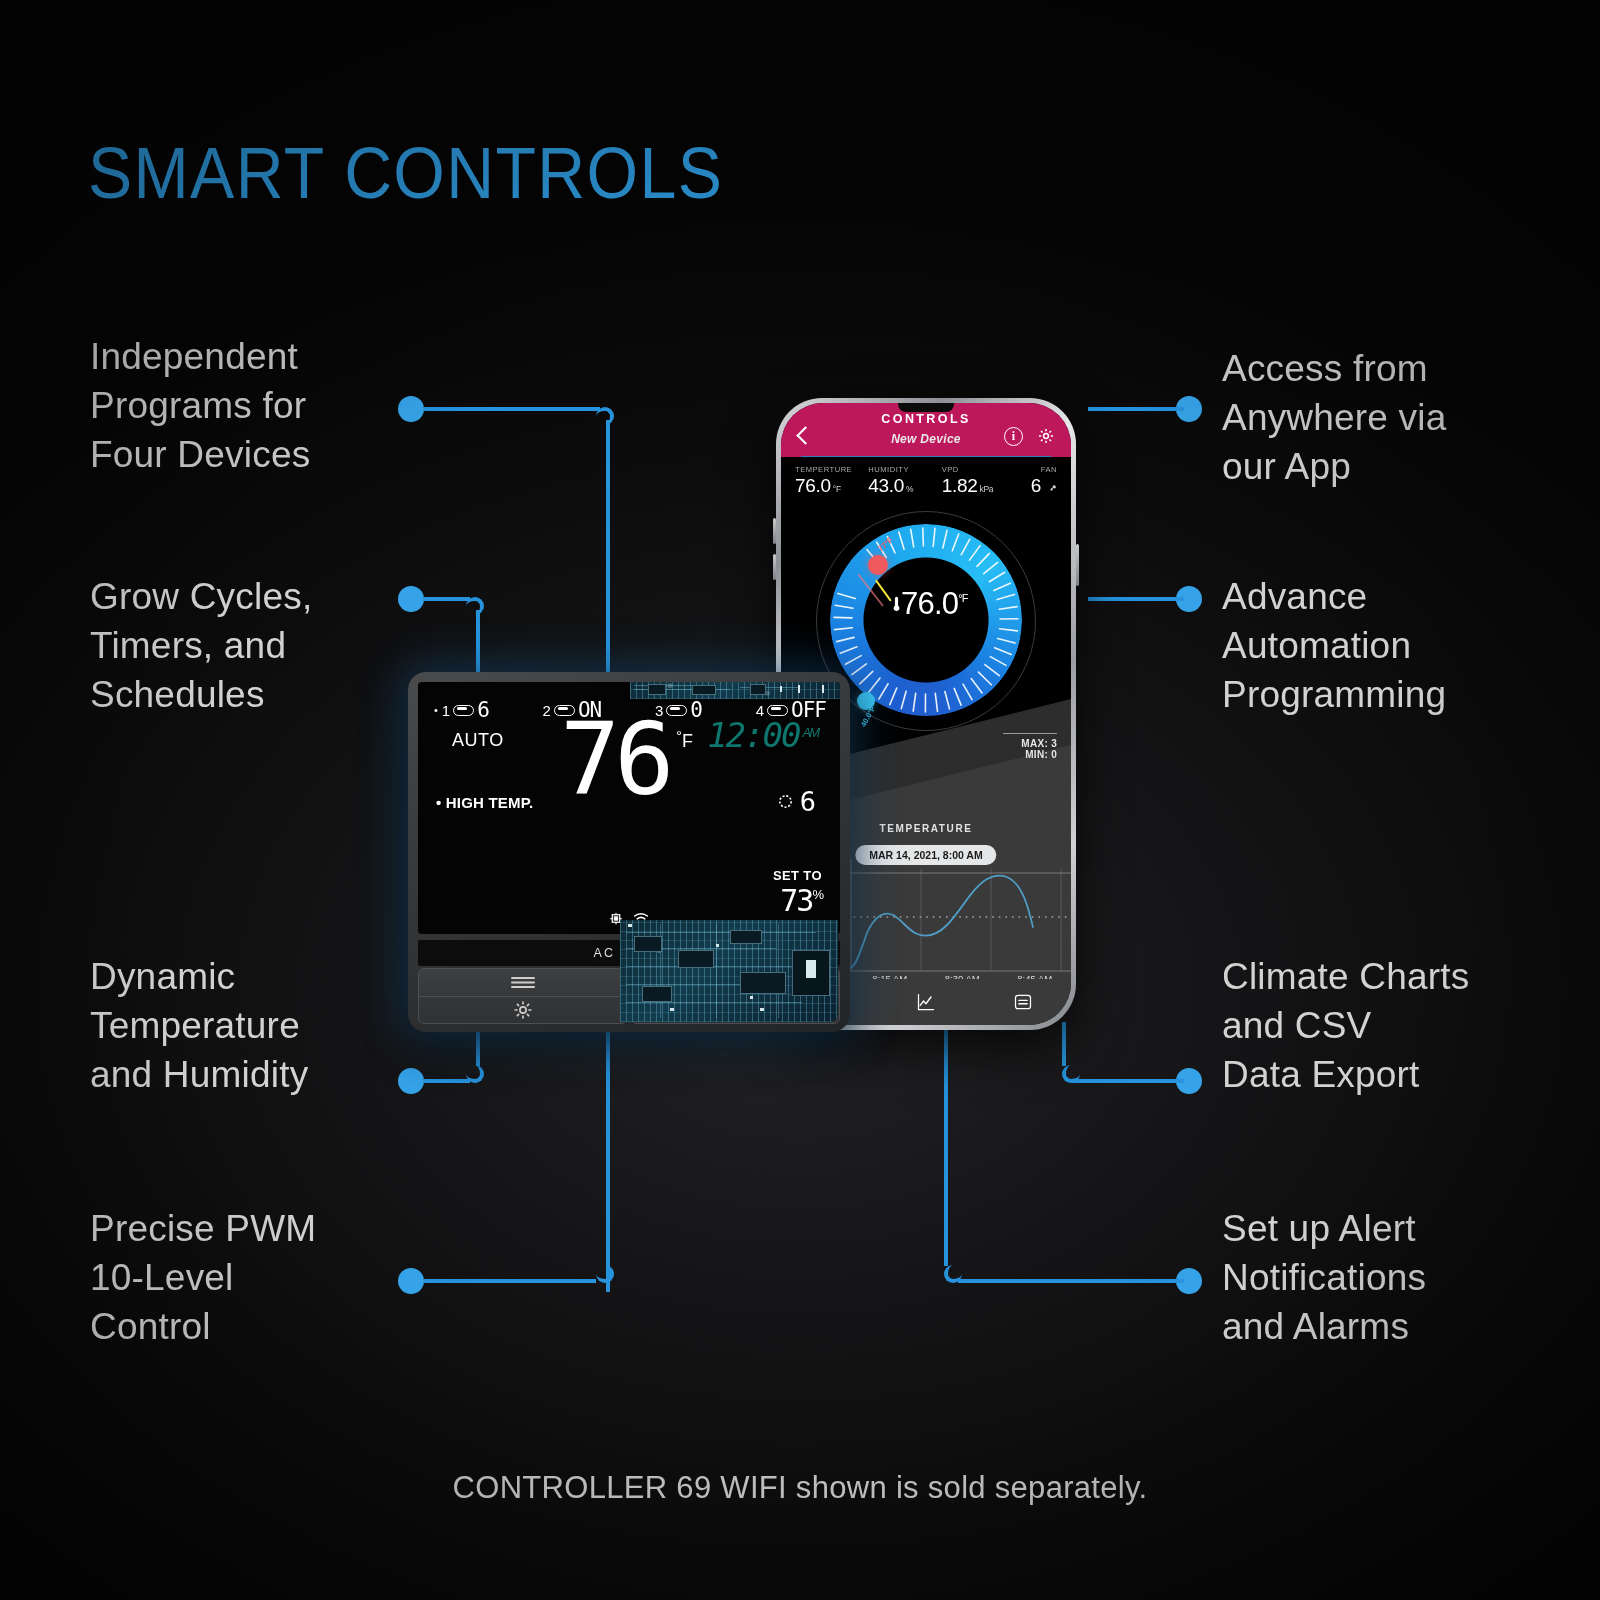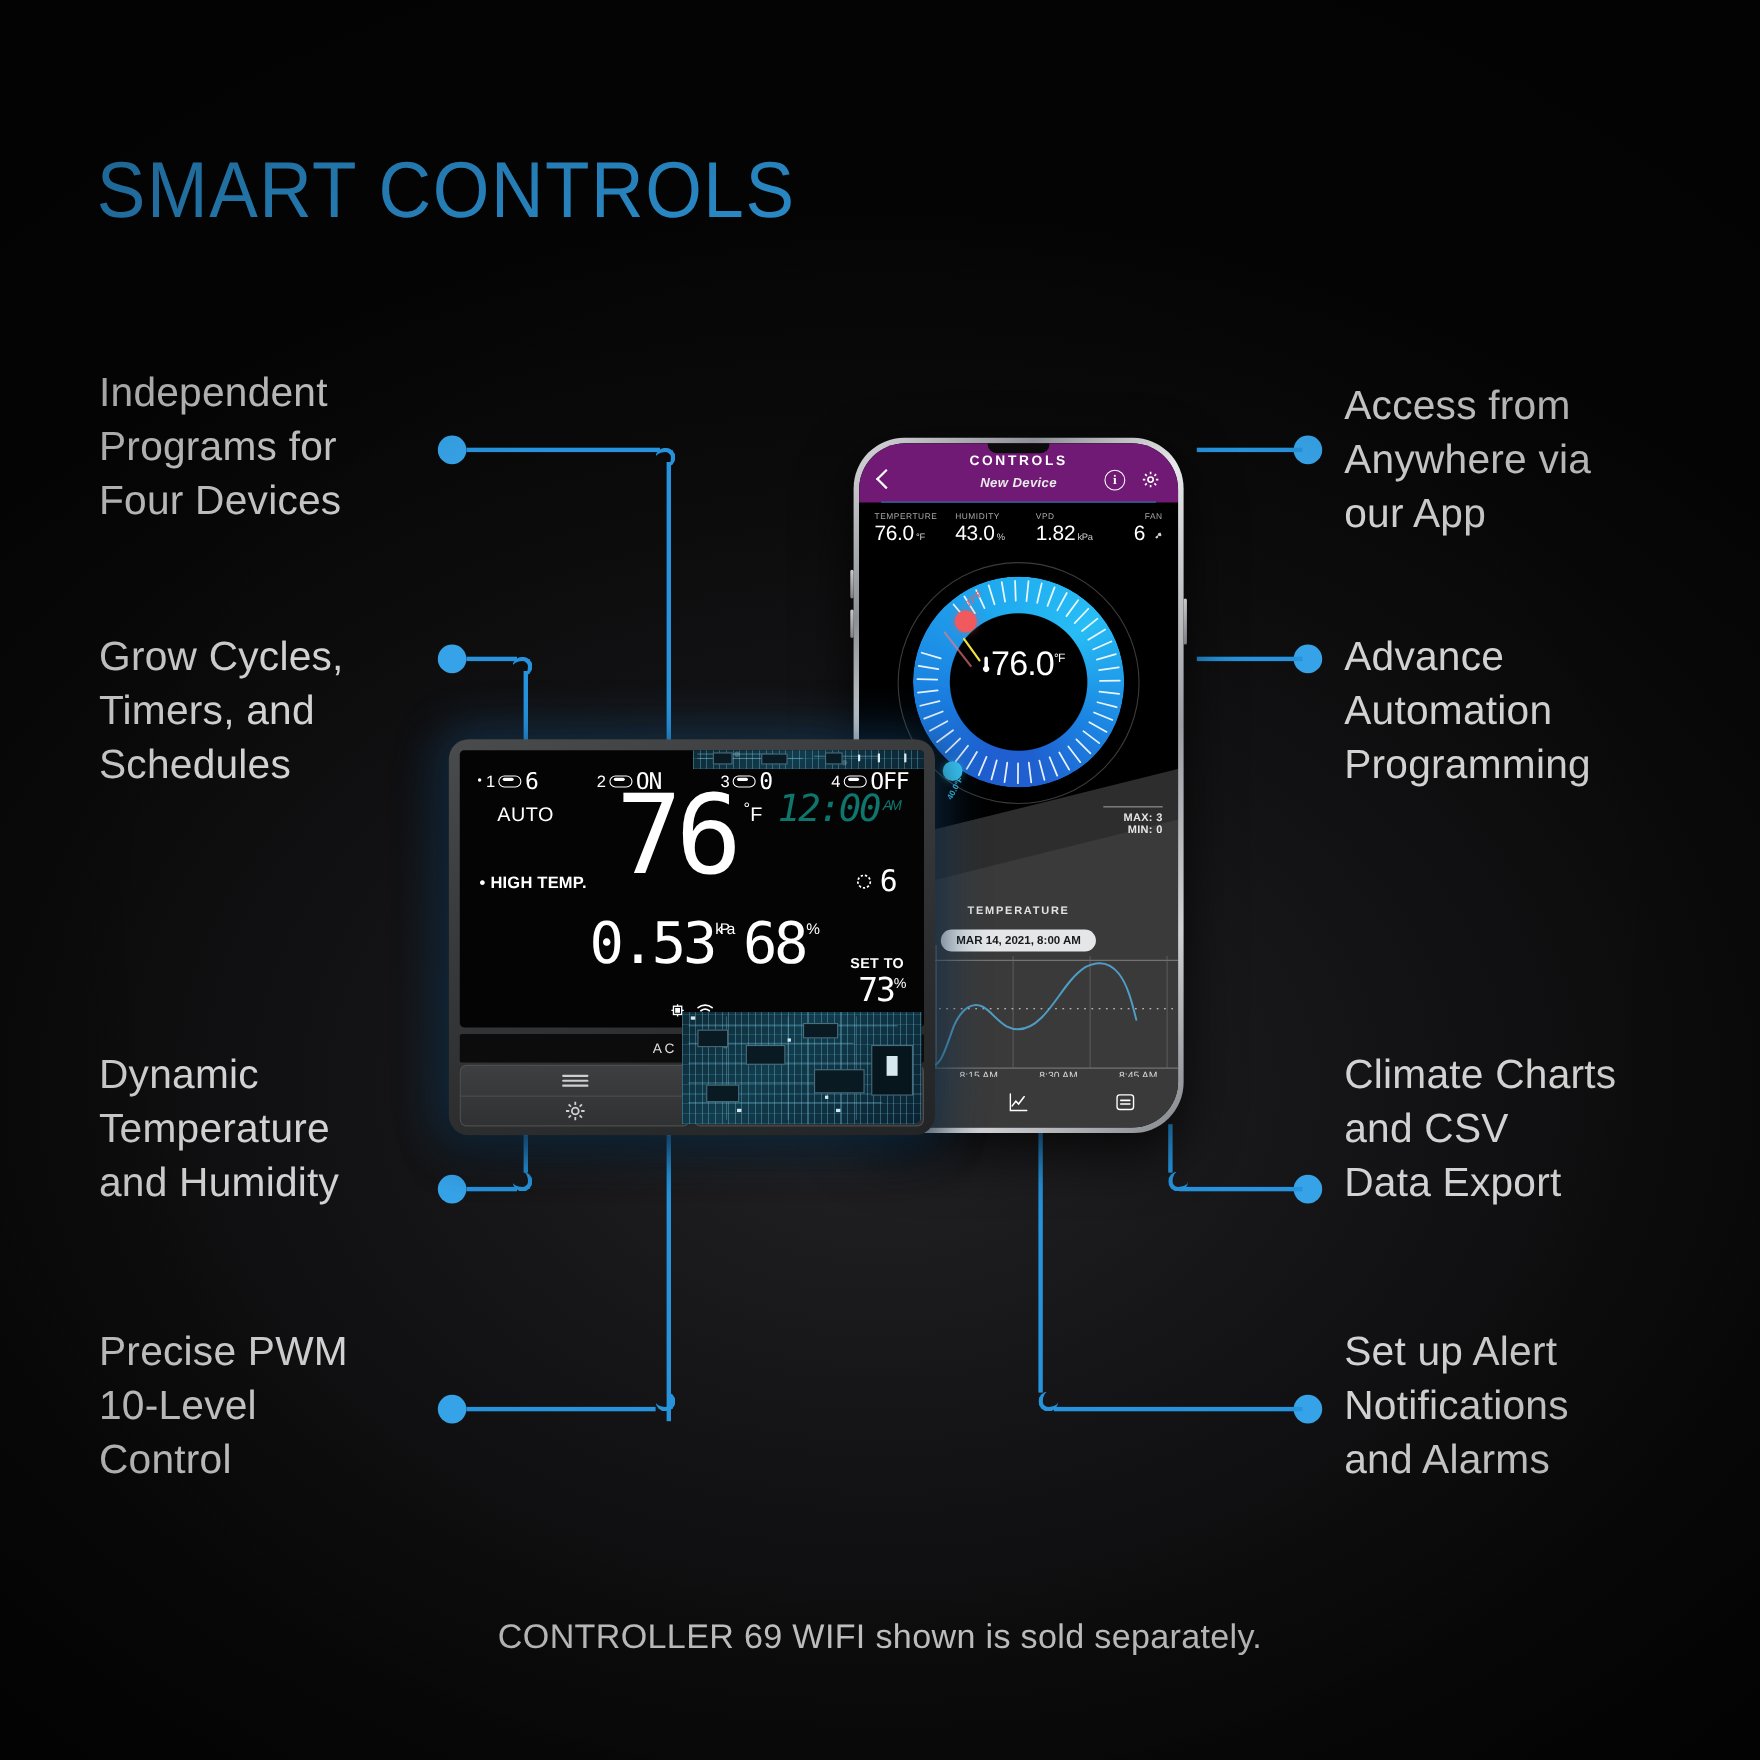--- a/index.html
+++ b/index.html
@@ -123,21 +123,21 @@
   .btn-side {
     position: absolute;
     background: linear-gradient(180deg,#c9cacd,#7d8085);
     border-radius: 2px;
   }
 
   
   .app-head {
     position: relative;
     height: 54px;
-    background: #701a75;
+    background: #be185d;
   }
   .app-title {
     position: absolute; left: 0; right: 0; top: 9px;
     text-align: center;
     color: #fff; font-size: 12.5px;
     letter-spacing: 2.4px; font-weight: 700;
   }
   .app-sub {
     position: absolute; left: 0; right: 0; top: 29px;
     text-align: center;
@@ -737,24 +737,20 @@
 
       <div class="clock seg"><span>12:00</span><span class="ampm">AM</span></div>
 
       <div class="fanrow">
         <svg class="fan-glyph" viewBox="0 0 24 24" fill="none" stroke="#fff" stroke-width="2.2" stroke-dasharray="3 2.4">
           <circle cx="12" cy="12" r="8"></circle>
         </svg>
         <span>6</span>
       </div>
 
-      <div class="row2">
-        <div class="kpa seg"><span>0.53</span><span class="sup">kPa</span></div>
-        <div class="rh seg"><span>68</span><span class="sup">%</span></div>
-      </div>
 
       <div class="setto">
         <div class="lbl">SET TO</div>
         <div class="v"><span>73</span><span class="pc">%</span></div>
       </div>
 
       <div class="icons-bottom">
         <svg width="15" height="15" viewBox="0 0 24 24" fill="none" stroke="#fff" stroke-width="2">
           <rect x="6" y="6" width="12" height="12"></rect>
             <rect x="9.5" y="9.5" width="5" height="5" fill="#fff"></rect>

